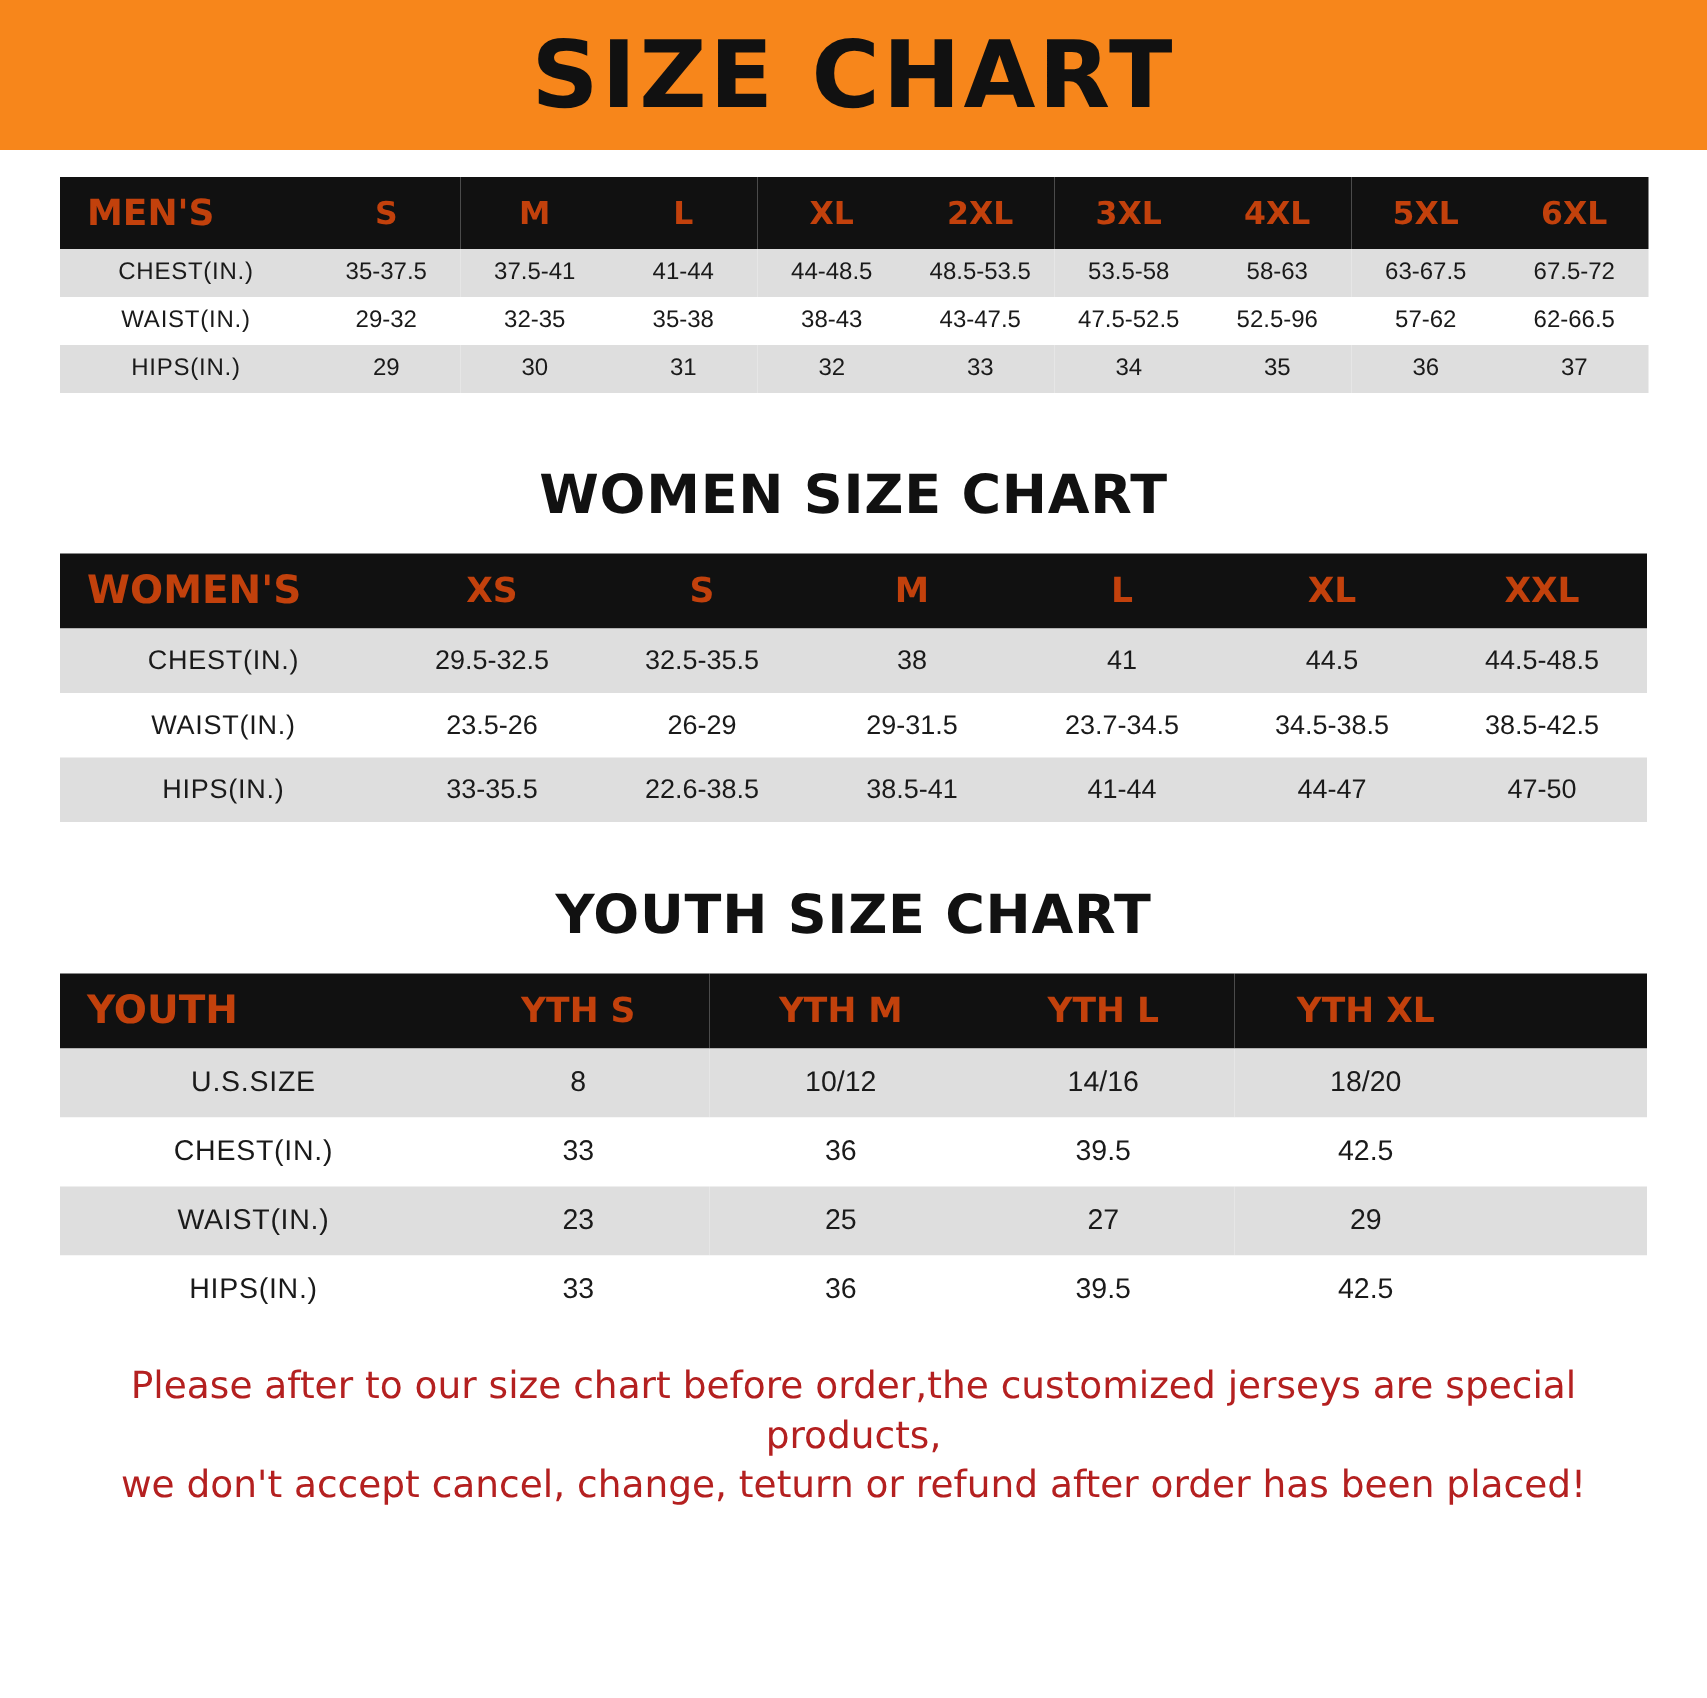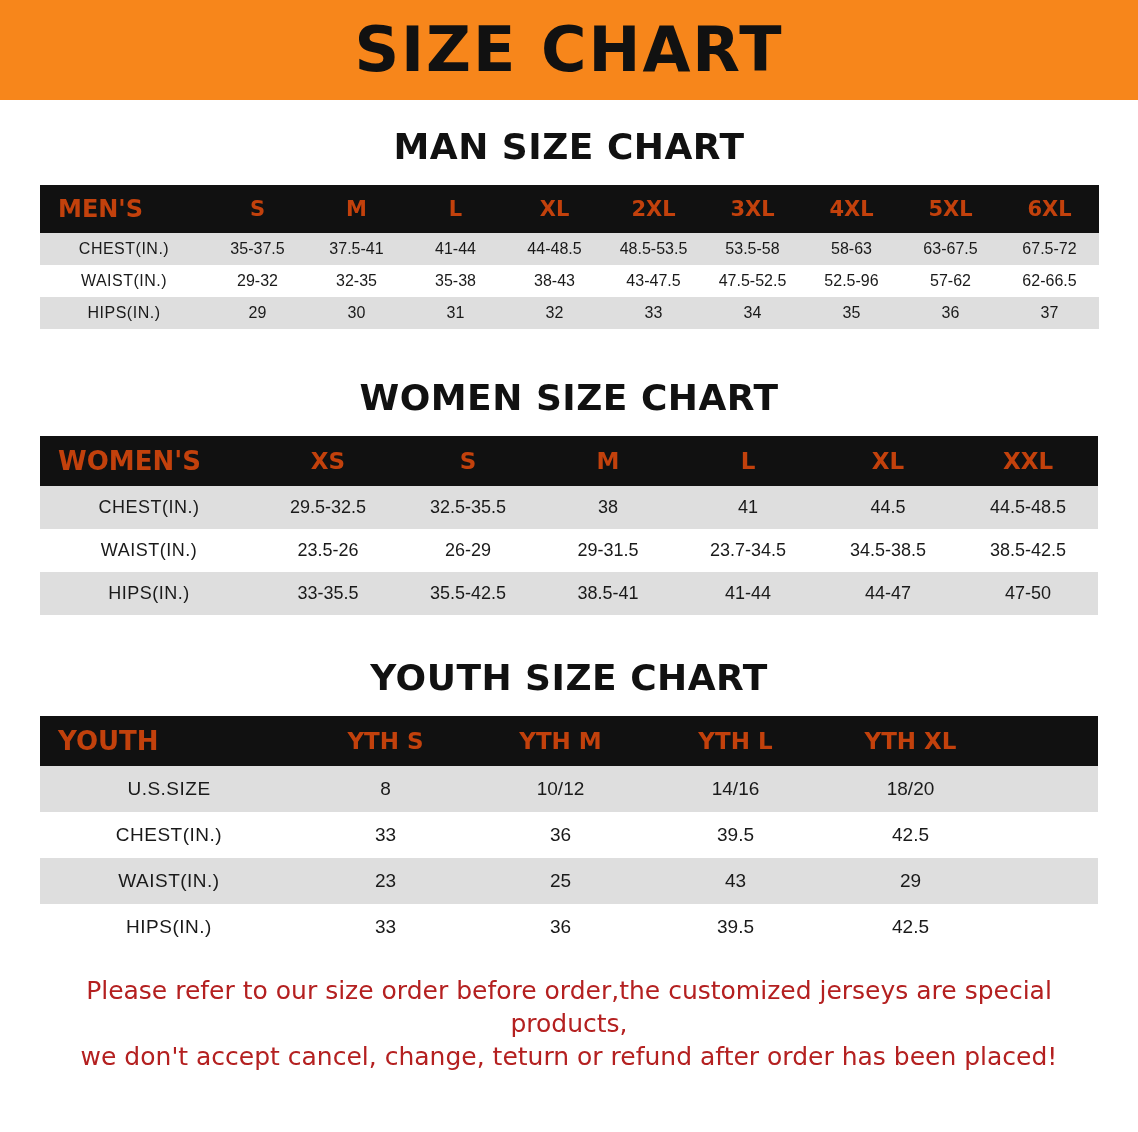--- a/index.html
+++ b/index.html
@@ -114,21 +114,20 @@
 </style>
 </head>
 <body>
 
 <div class="page">
 
   <div class="banner">
     <div class="banner-title">SIZE CHART</div>
   </div>
 
-  <div class="section-heading heading-man">MAN SIZE CHART</div>
   <div class="table-wrap">
     <table class="men-table">
       <colgroup>
         <col style="width:168px">
         <col style="width:99px">
           <col style="width:99px">
           <col style="width:99px">
         <col style="width:99px">
           <col style="width:99px">
           <col style="width:99px">
@@ -229,21 +228,21 @@
           <td>23.5-26</td>
           <td>26-29</td>
           <td>29-31.5</td>
           <td>23.7-34.5</td>
           <td>34.5-38.5</td>
           <td>38.5-42.5</td>
         </tr>
         <tr class="shaded">
           <td class="rowlabel">HIPS(IN.)</td>
           <td>33-35.5</td>
-          <td>35.5-42.5</td>
+          <td>22.6-38.5</td>
           <td>38.5-41</td>
           <td>41-44</td>
           <td>44-47</td>
           <td>47-50</td>
         </tr>
       </tbody>
     </table>
   </div>
 
   <div class="section-heading heading-youth">YOUTH SIZE CHART</div>
@@ -281,34 +280,34 @@
           <td>33</td>
           <td>36</td>
           <td>39.5</td>
           <td>42.5</td>
           <td></td>
         </tr>
         <tr class="shaded">
           <td class="rowlabel">WAIST(IN.)</td>
           <td>23</td>
           <td>25</td>
-          <td>43</td>
+          <td>27</td>
           <td>29</td>
           <td></td>
         </tr>
         <tr class="plain">
           <td class="rowlabel">HIPS(IN.)</td>
           <td>33</td>
           <td>36</td>
           <td>39.5</td>
           <td>42.5</td>
           <td></td>
         </tr>
       </tbody>
     </table>
   </div>
 
   <div class="note">
-    <span class="note-line">Please refer to our size order before order,the customized jerseys are special products,</span>
+    <span class="note-line">Please after to our size chart before order,the customized jerseys are special products,</span>
     <span class="note-line">we don't accept cancel, change, teturn or refund after order has been placed!</span>
   </div>
 
 </div>
 
 </body></html>

